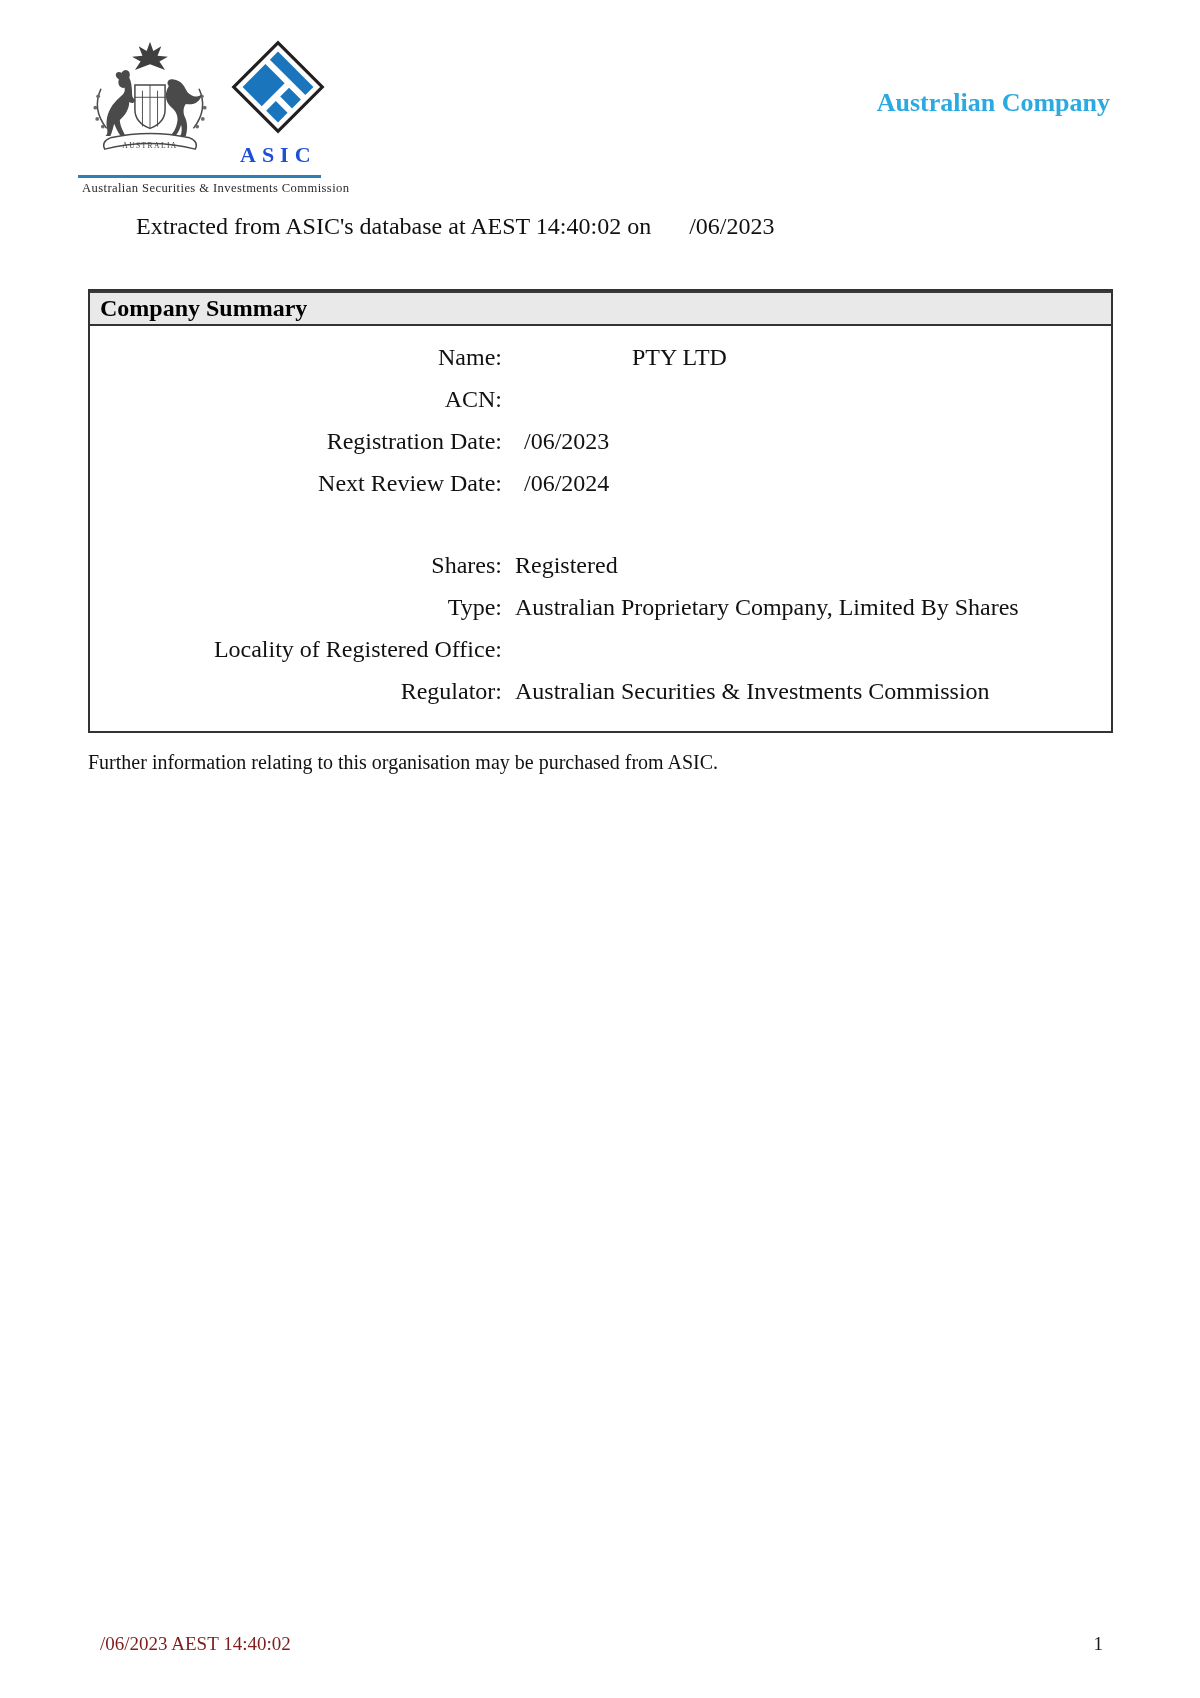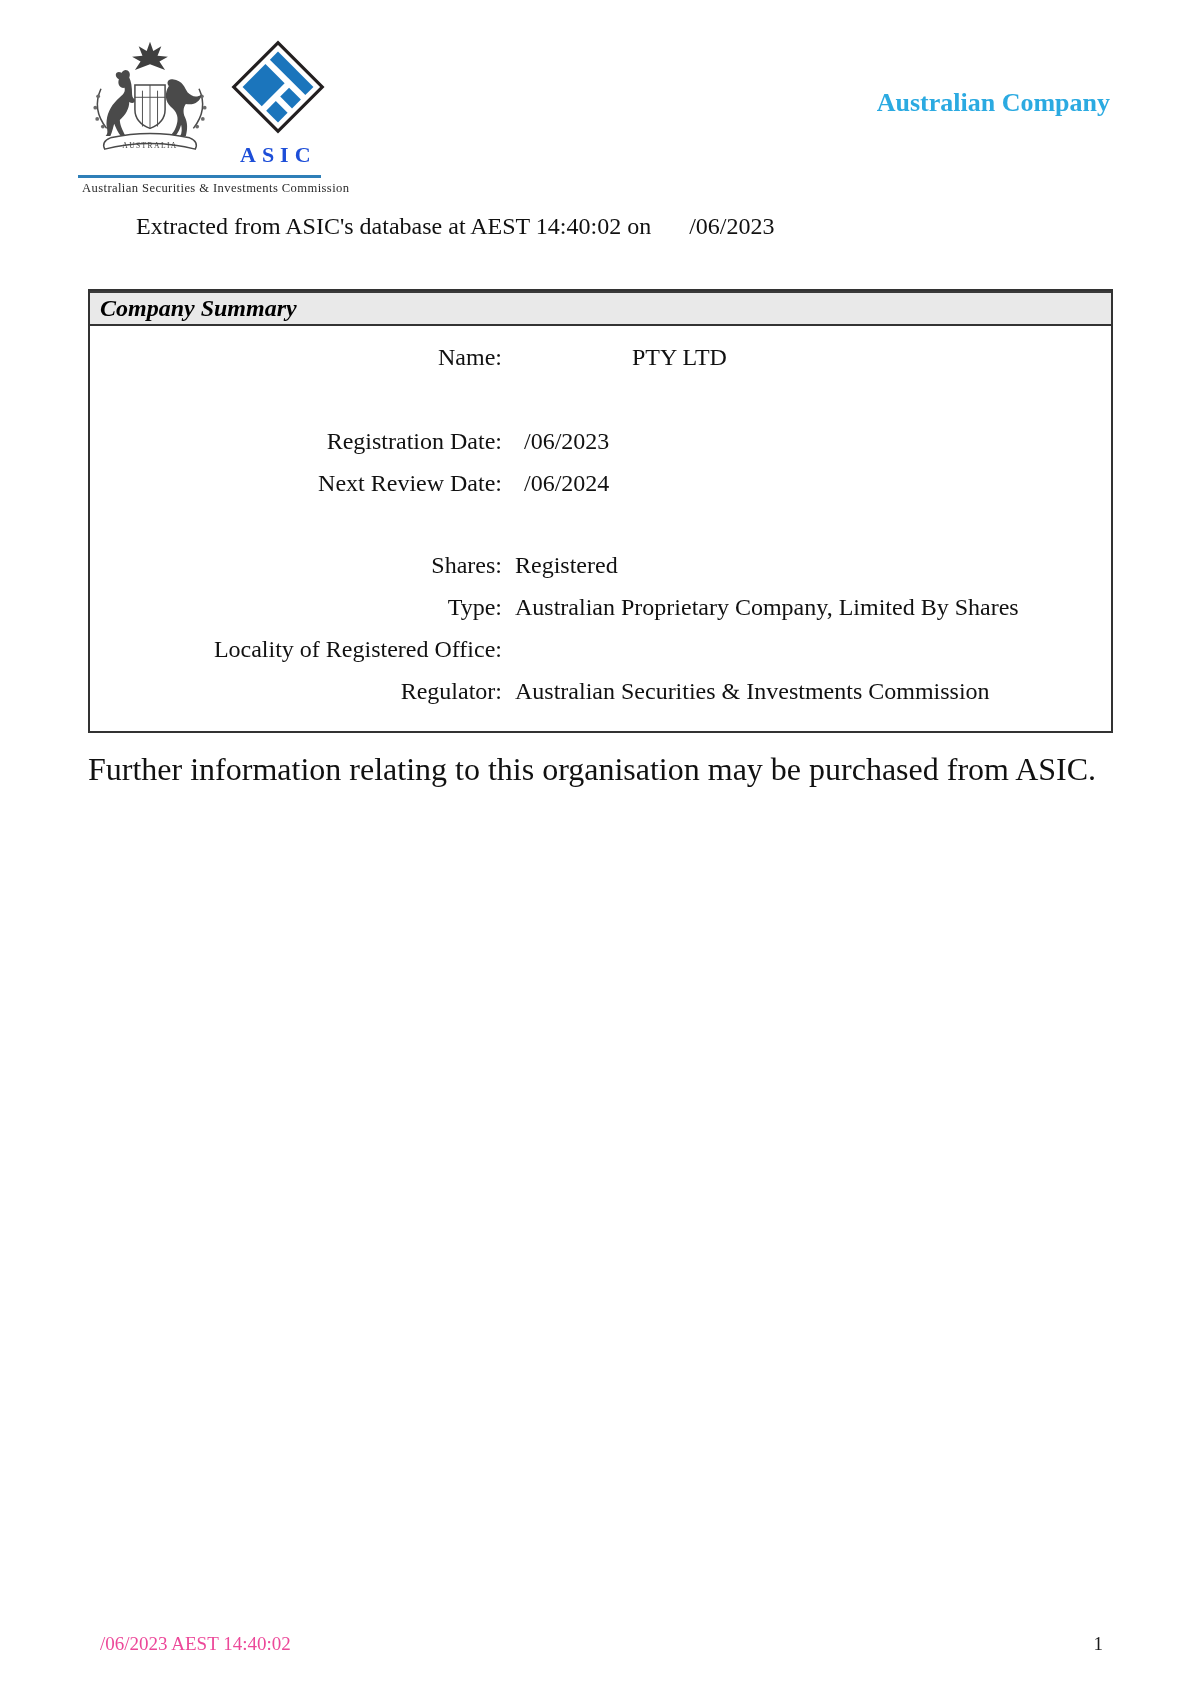--- a/index.html
+++ b/index.html
@@ -38,38 +38,38 @@
   .summary-table{
     position:absolute;left:88px;top:289px;width:1025px;
     border:2px solid #333;background:#fff;box-sizing:border-box;
   }
   .summary-caption{
     background:#e9e9e9;
     border-top:2px solid #3a3a3a;
     border-bottom:2px solid #333;
     height:31px;line-height:31px;
     padding-left:10px;
-    font-size:24px;font-weight:bold;color:#000;font-style:italic;
+    font-size:24px;font-weight:bold;color:#000;
   }
   .summary-body{padding:10px 0 19px 0;}
   .t-row{display:flex;height:42px;line-height:42px;font-size:24px;}
   .t-row.spacer{height:20px;line-height:20px;}
   .t-label{width:412px;text-align:right;flex:0 0 412px;white-space:nowrap;}
   .t-value{padding-left:13px;white-space:nowrap;}
   .t-value.indent-sm{padding-left:22px;}
   .t-value.indent-lg{padding-left:130px;}
   
   .further-info{
     position:absolute;left:88px;top:751px;
-    font-size:32px;white-space:nowrap;
+    font-size:20px;white-space:nowrap;
   }
   
   .page-footer-left{
     position:absolute;left:100px;top:1633px;
-    font-size:19px;white-space:nowrap;color:#ec4899;
+    font-size:19px;white-space:nowrap;color:#7f1d1d;
   }
   .page-footer-num{
     position:absolute;right:97px;top:1633px;
     font-size:19px;color:#1a1a1a;
   }
   .arms-text{font-size:8px;letter-spacing:1.5px;fill:#3f3f3f;font-family:"Liberation Serif",serif;}
 </style>
 </head>
 <body>
 
@@ -130,20 +130,21 @@
   <div class="summary-table">
     <div class="summary-caption">Company Summary</div>
     <div class="summary-body">
 
       <div class="t-row">
         <div class="t-label">Name:</div>
         <div class="t-value indent-lg">PTY LTD</div>
       </div>
 
       <div class="t-row">
+        <div class="t-label">ACN:</div>
         <div class="t-value"></div>
       </div>
 
       <div class="t-row">
         <div class="t-label">Registration Date:</div>
         <div class="t-value indent-sm">/06/2023</div>
       </div>
 
       <div class="t-row">
         <div class="t-label">Next Review Date:</div>

